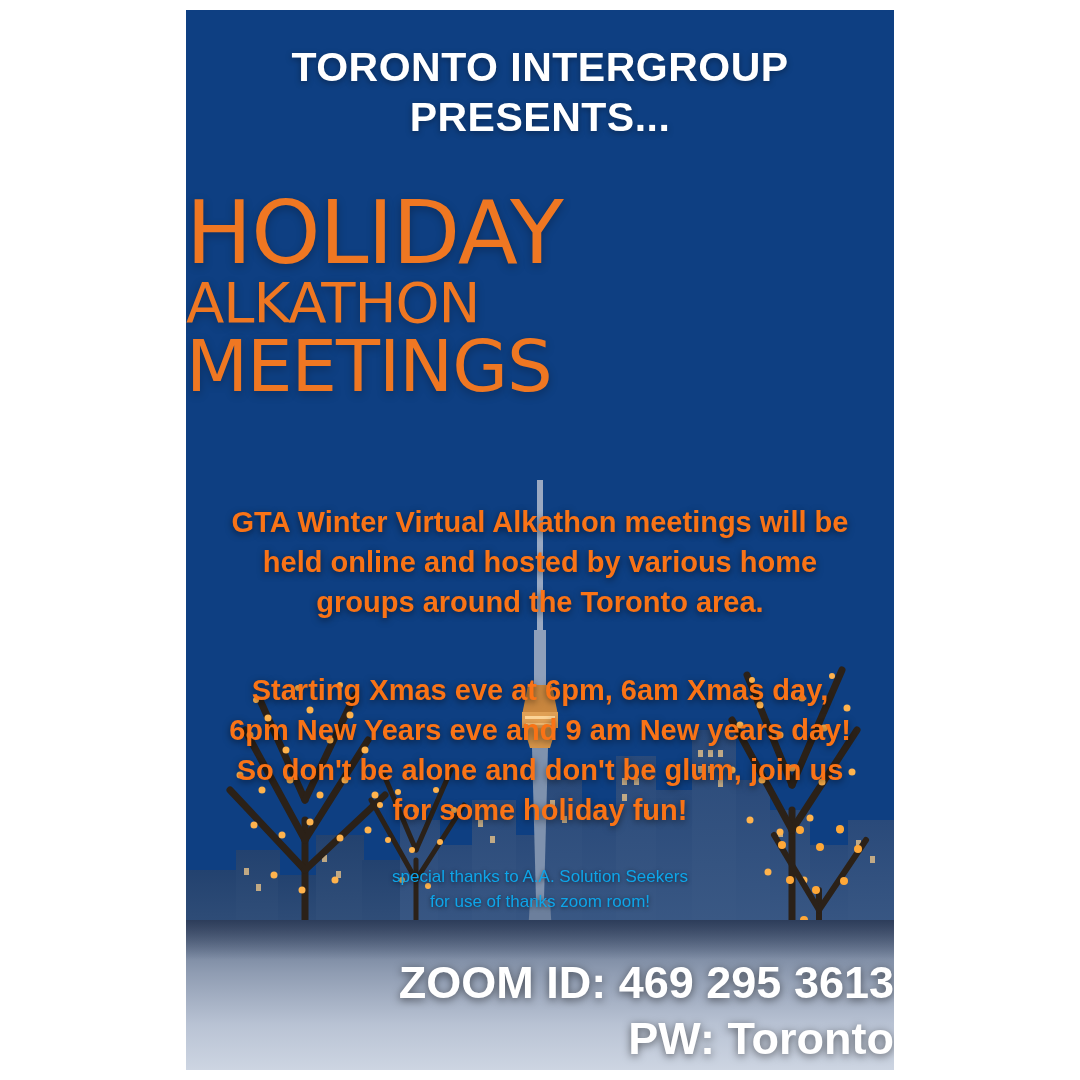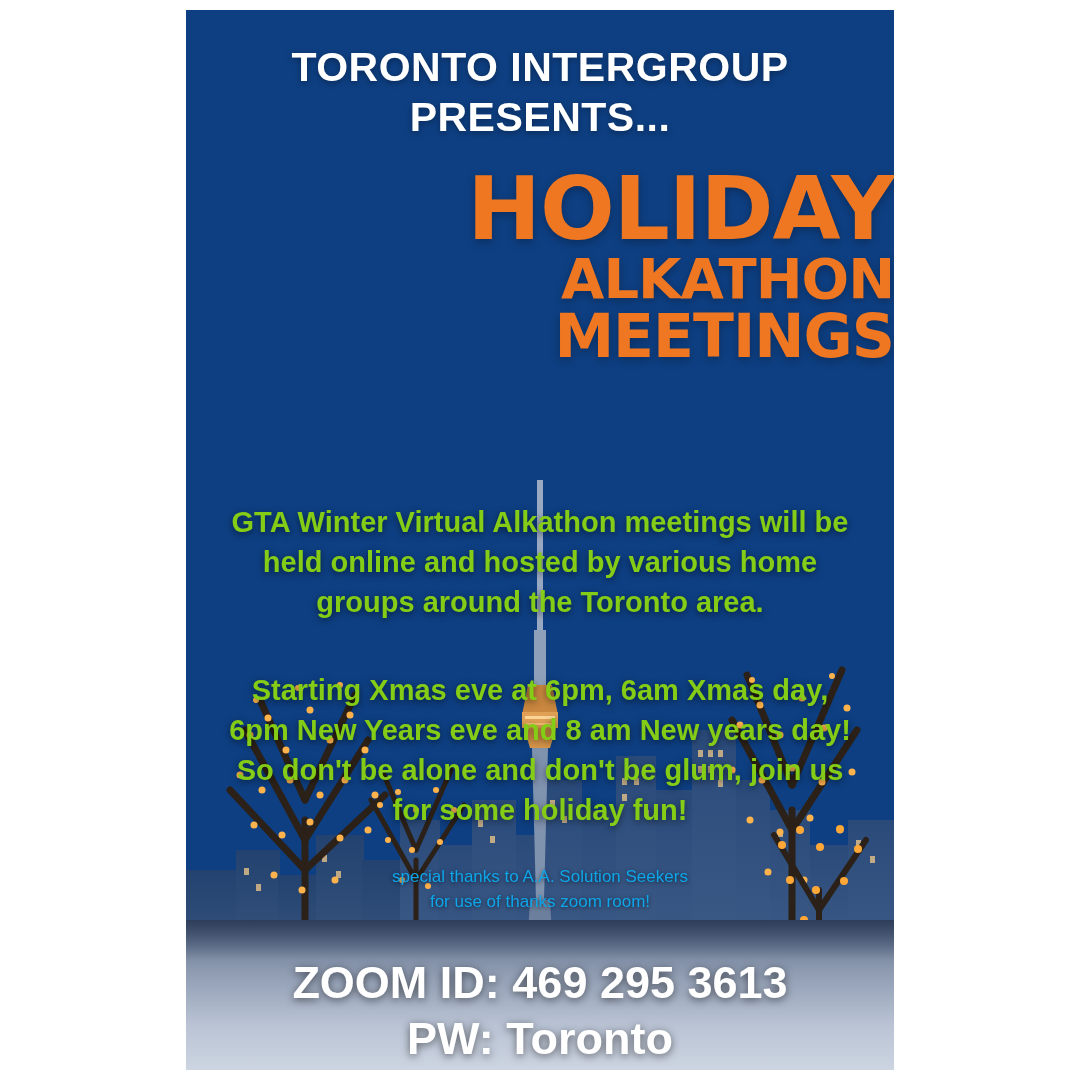--- a/index.html
+++ b/index.html
@@ -109,42 +109,42 @@
     color: #ffffff;
     font-size: 41px;
     font-weight: bold;
     line-height: 1.22;
     letter-spacing: 0.5px;
     text-shadow: 0 2px 6px rgba(0,0,0,0.35);
   }
 
   .headline {
     position: absolute;
-    top: 156px;
+    top: 180px;
     left: 0; right: 0;
-    text-align: right;
+    text-align: left;
     color: #ef7722;
     font-family: "DejaVu Sans", sans-serif;
     font-size: 90px;
-    font-weight: bold;
+    font-weight: normal;
     line-height: 0.98;
     letter-spacing: -1px;
     text-shadow: 0 3px 10px rgba(0,0,0,0.28);
   }
   .headline .line { display: block; white-space: nowrap; }
   .headline .line-1 { font-size: 88px; }
   .headline .line-2 { font-size: 56px; }
-  .headline .line-3 { font-size: 60px; }
+  .headline .line-3 { font-size: 72px; }
 
   .para {
     position: absolute;
     left: 40px;
     right: 40px;
     text-align: center;
-    color: #84cc16;
+    color: #f97316;
     font-size: 29px;
     font-weight: bold;
     line-height: 1.38;
     text-shadow: 0 2px 7px rgba(0,0,0,0.55);
   }
   .para-1 { top: 492px; }
   .para-2 { top: 660px; }
 
   .thanks {
     position: absolute;
@@ -161,21 +161,21 @@
     position: absolute;
     left: 0; right: 0;
     top: 945px;
     text-align: center;
     color: #ffffff;
     font-size: 45px;
     font-weight: bold;
     line-height: 1.25;
     text-shadow: 0 2px 8px rgba(0,0,0,0.55);
   }
-  .zoom-block .zl { display: block; }
+  .zoom-block .zl { display: block; text-align: right; }
 </style>
 </head>
 <body>
 
 <div class="canvas">
 
   <div class="poster">
 
     <div class="sky"></div>
 
@@ -370,21 +370,21 @@
       <div class="presents">TORONTO INTERGROUP PRESENTS...</div>
 
       <div class="headline">
         <span class="line line-1">HOLIDAY</span>
         <span class="line line-2">ALKATHON</span>
         <span class="line line-3">MEETINGS</span>
       </div>
 
       <div class="para para-1">GTA Winter Virtual Alkathon meetings will be held online and hosted by various home groups around the Toronto area.</div>
 
-      <div class="para para-2">Starting  Xmas eve at 6pm, 6am Xmas day, 6pm New Years eve and  8 am New years day! So don't be alone and don't be glum, join us for some holiday fun!</div>
+      <div class="para para-2">Starting  Xmas eve at 6pm, 6am Xmas day, 6pm New Years eve and  9 am New years day! So don't be alone and don't be glum, join us for some holiday fun!</div>
 
       <div class="thanks">
         <div>special thanks to A.A. Solution Seekers</div>
         <div>for use of thanks zoom room!</div>
       </div>
 
       <div class="zoom-block">
         <span class="zl">ZOOM ID: 469 295 3613</span>
         <span class="zl">PW: Toronto</span>
       </div>

